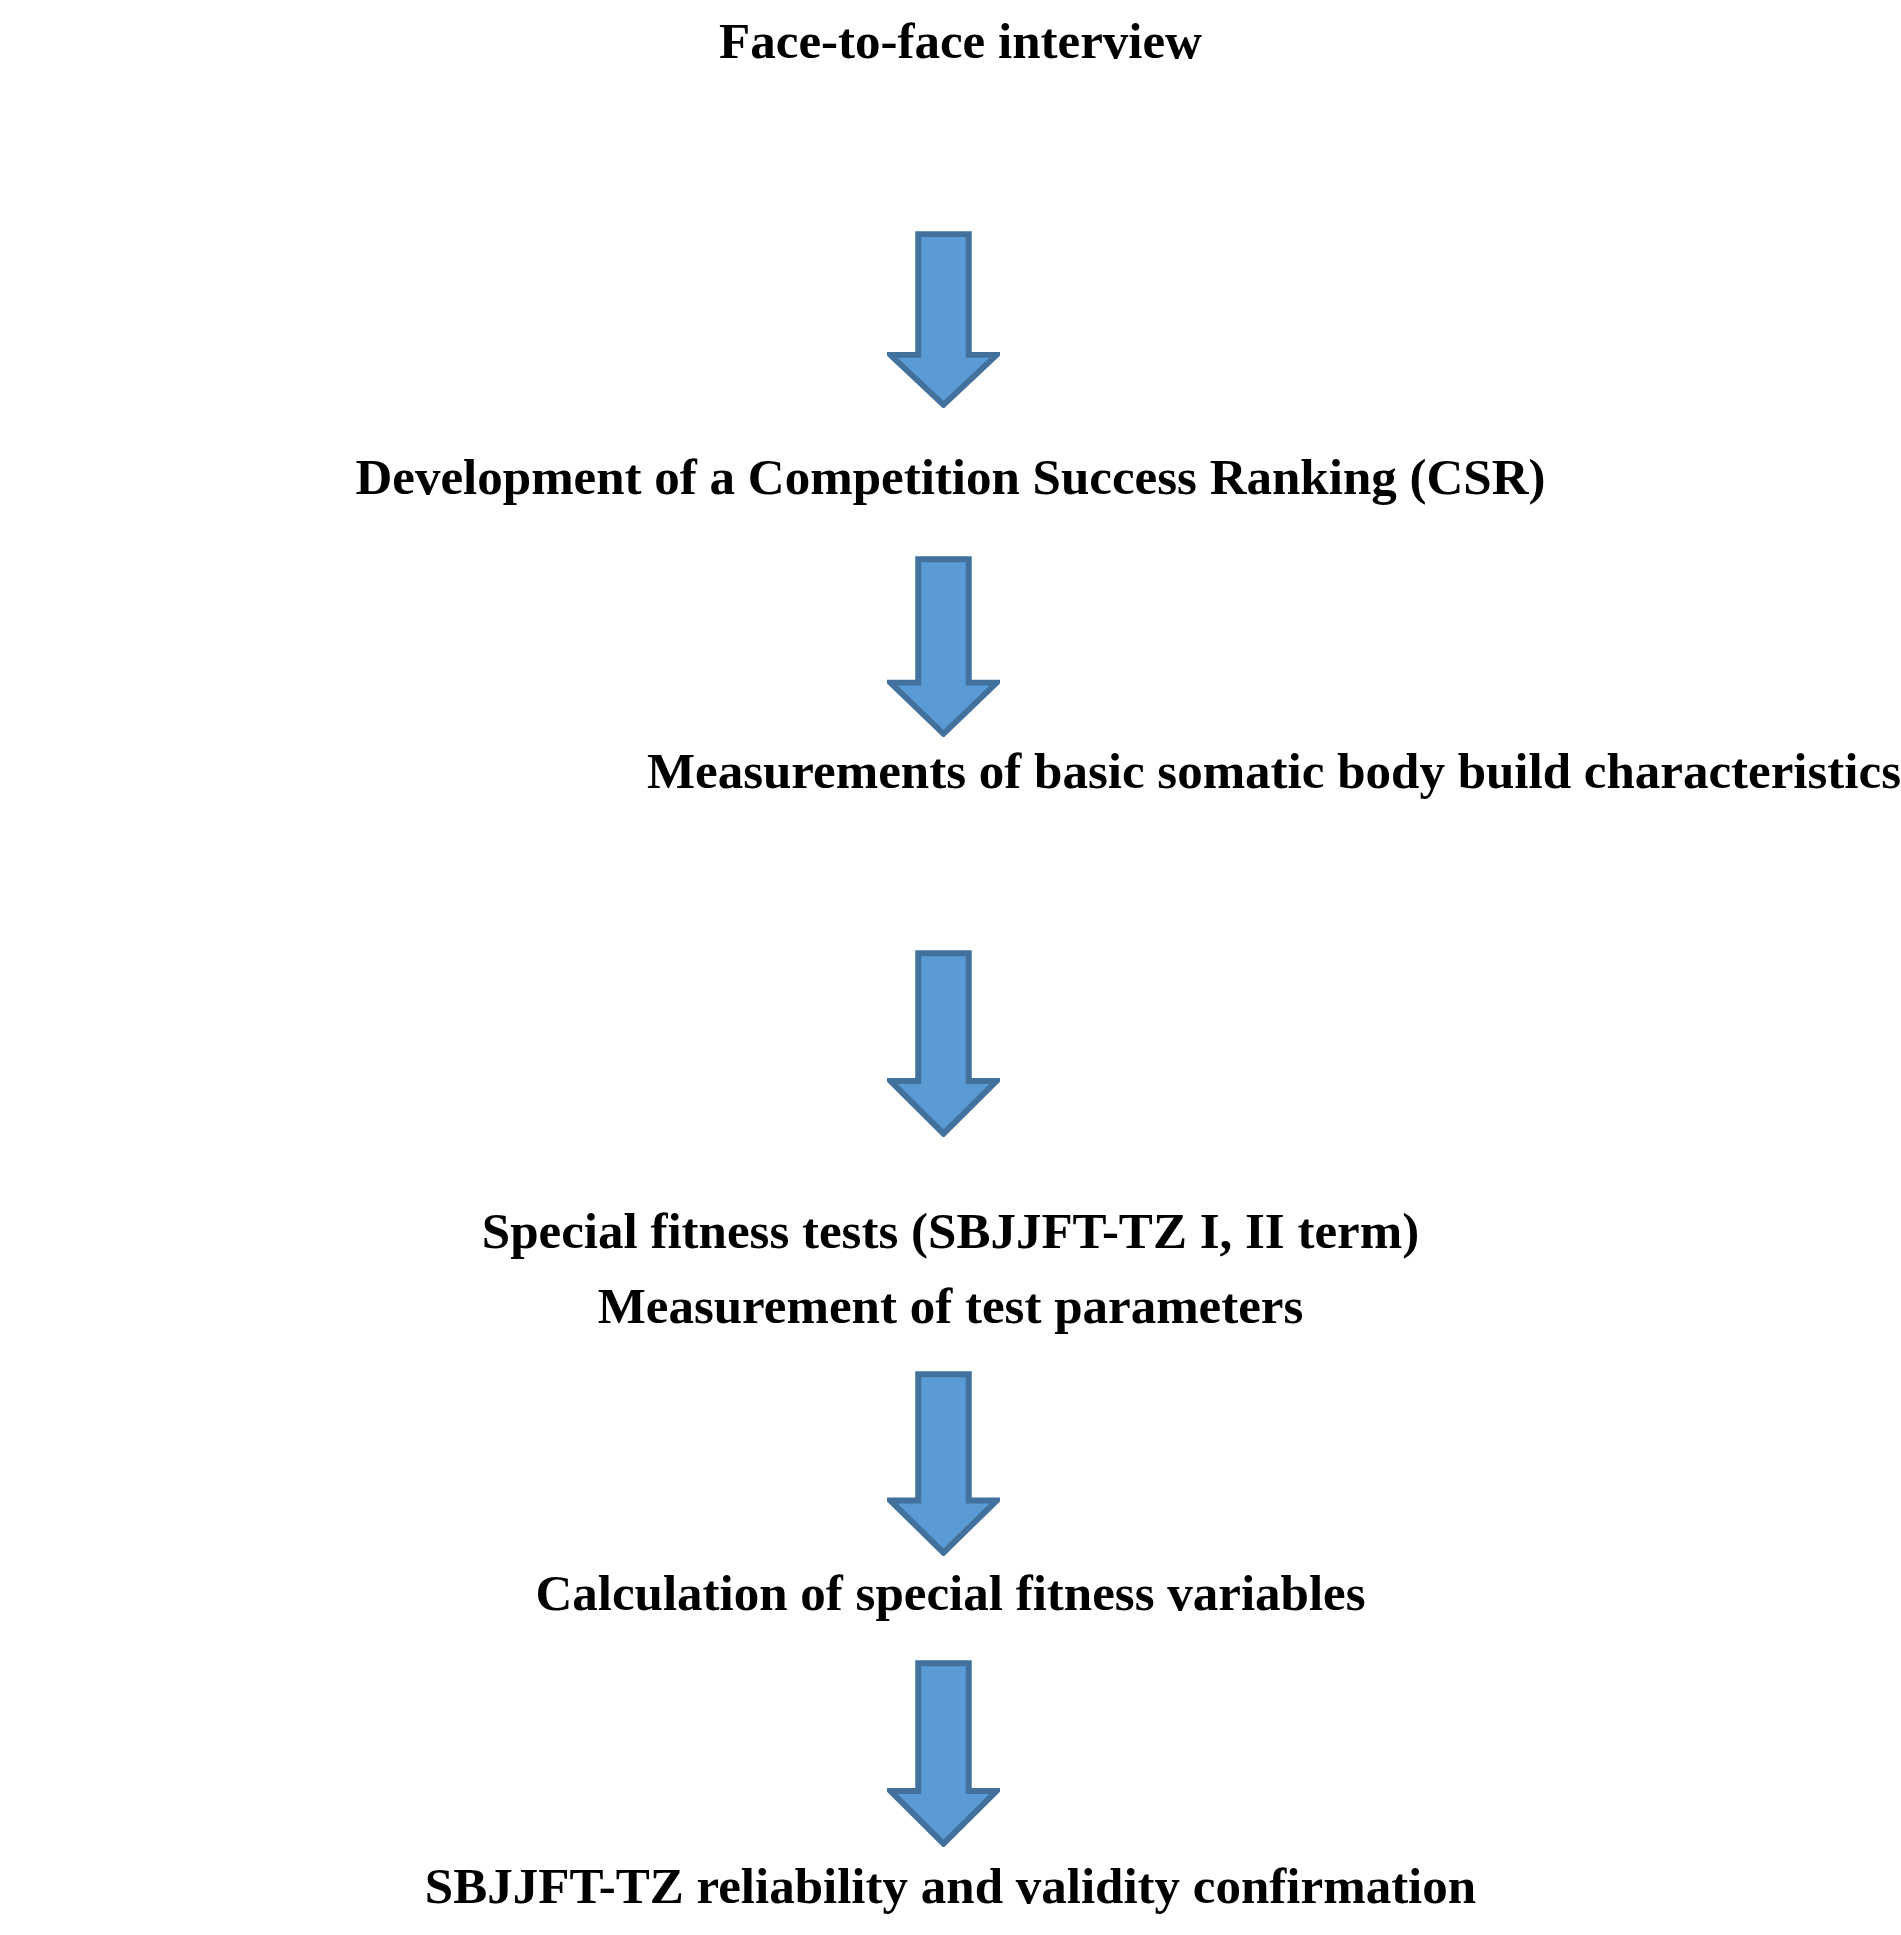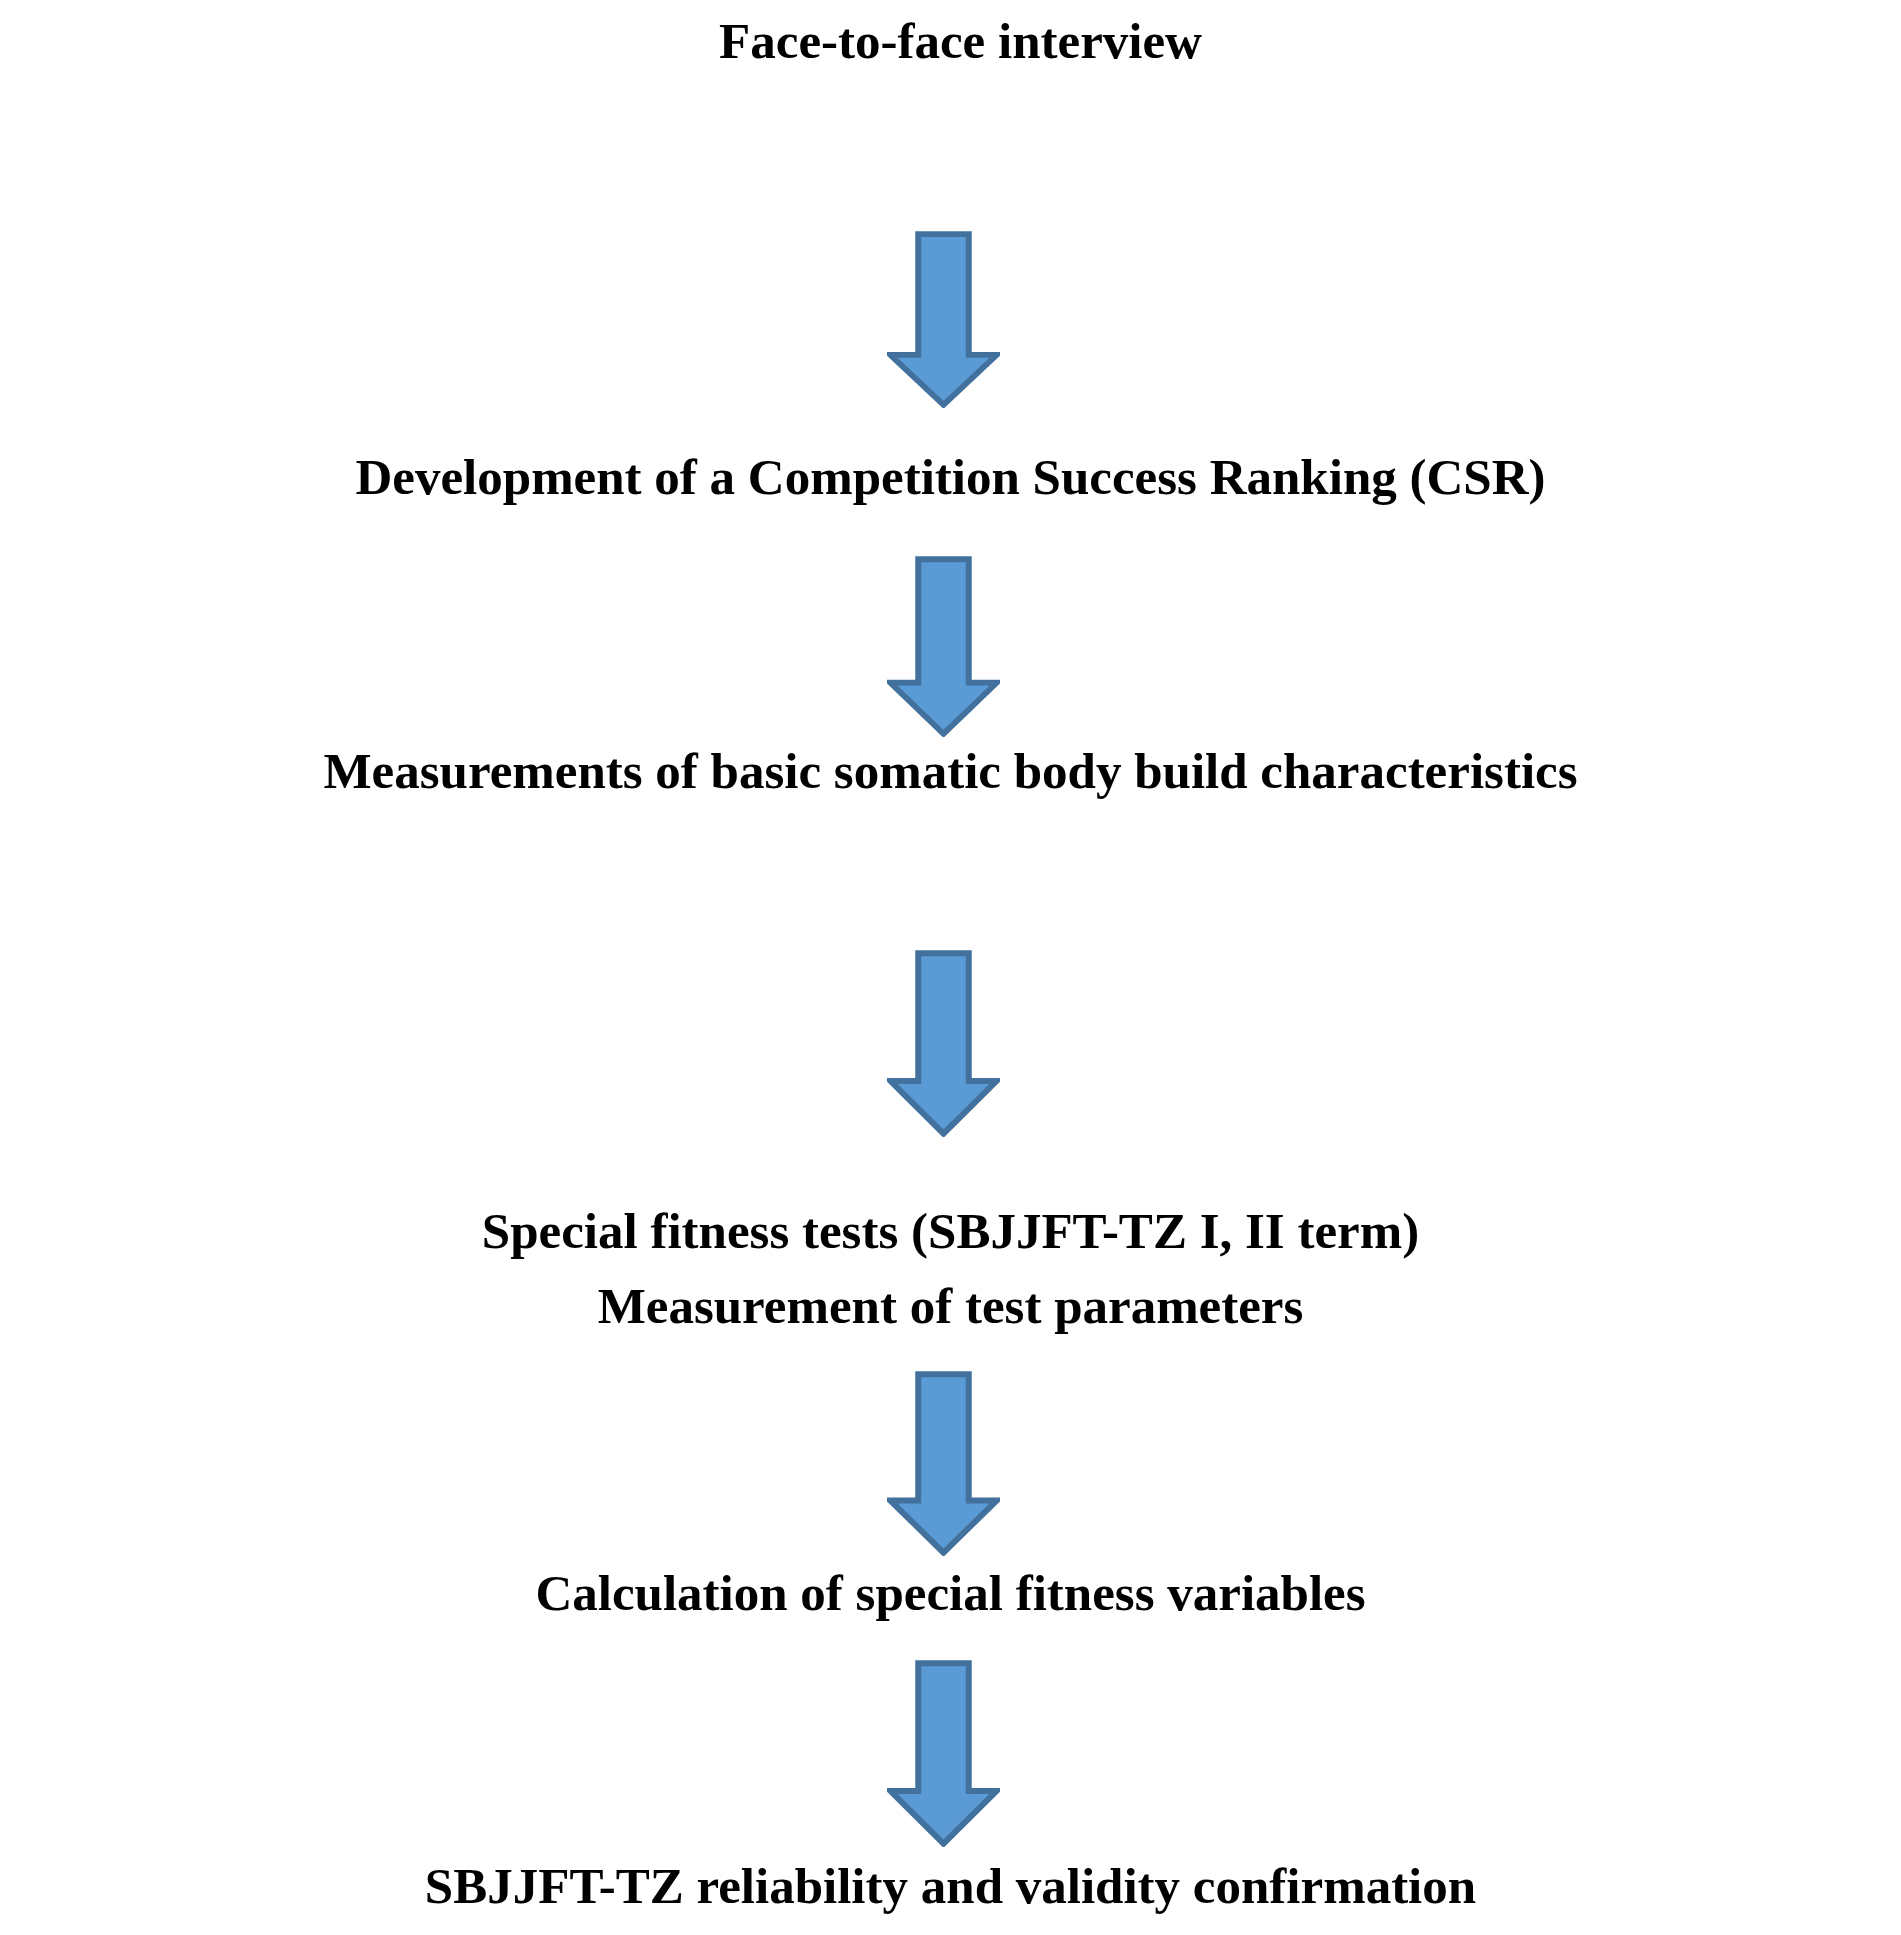--- a/index.html
+++ b/index.html
@@ -34,21 +34,21 @@
   .arrow polygon {
     fill: var(--arrow-fill, #5B9BD5);
     stroke: var(--arrow-stroke, #41719C);
     stroke-width: 9;
     stroke-linejoin: miter;
   }
   .step-1 { top: 4px; padding-left: 10px; }
   .arrow-1 { top: 231px; height: 177px; }
   .step-2 { top: 440px; }
   .arrow-2 { top: 556px; height: 181px; }
-  .step-3 { top: 734px; }
+  .step-3 { top: 734px; text-align: right; }
   .arrow-3 { top: 950px; height: 187px; }
   .step-4 { top: 1194px; }
   .arrow-4 { top: 1371px; height: 185px; }
   .step-5 { top: 1556px; text-align: center; }
   .arrow-5 { top: 1660px; height: 187px; }
   .step-6 { top: 1849px; }
 </style>
 </head>
 <body>
 

